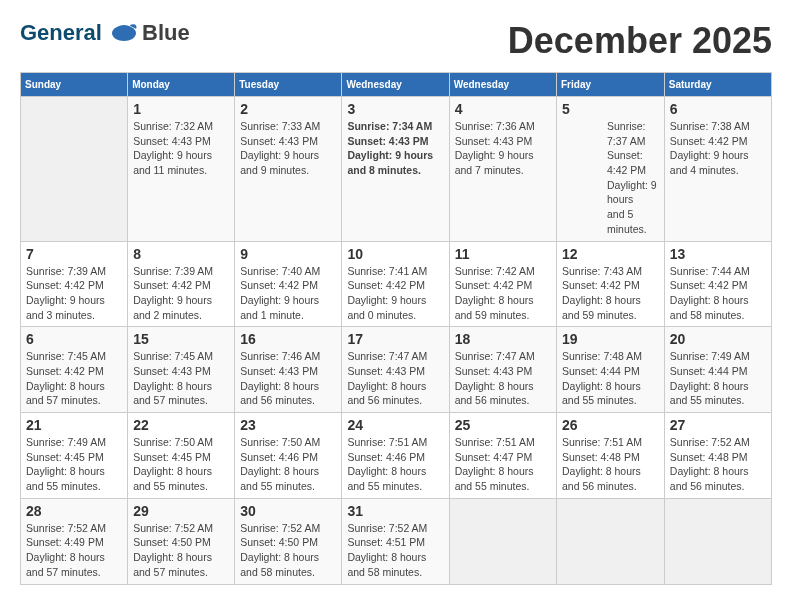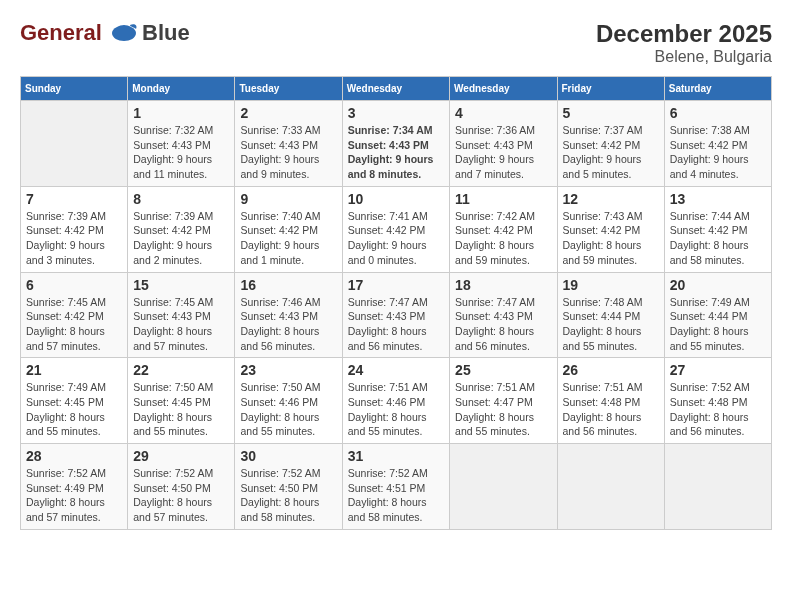--- a/index.html
+++ b/index.html
@@ -17,21 +17,21 @@
       margin-bottom: 10px;
     }
     .logo {
       display: flex;
       align-items: center;
     }
     .title-block {
       text-align: right;
     }
     .month-title {
-      font-size: 24px;
+      font-size: 36px;
       font-weight: bold;
       color: #333;
     }
     .location {
       font-size: 16px;
       color: #555;
     }
     table {
       width: 100%;
       border-collapse: collapse;
@@ -76,33 +76,32 @@
     }
   </style>
 </head>
 <body>
 
 <div class="header">
   <div class="logo">
     <div>
       <div style="display:flex;align-items:center;">
         <div style="font-size:22px;font-weight:bold;color:#333;line-height:1.1;">
-          <span style="color:#7f1d1d;">General</span>
+          <span style="color:#0c4a6e;">General</span>
           <svg width="28" height="22" viewBox="0 0 28 22" style="vertical-align:middle;margin-left:2px;">
             <path d="M14 2 C18 2, 26 5, 26 10 C26 15, 20 18, 14 18 C8 18, 2 15, 2 10 C2 5, 10 2, 14 2Z" fill="#2e6db4"></path>
             <path d="M20 2 C24 0, 28 2, 26 6 C24 4, 20 4, 20 2Z" fill="#2e6db4"></path>
           </svg>
         </div>
         <div style="font-size:22px;font-weight:bold;color:#404040;margin-left:4px;">Blue</div>
       </div>
     </div>
   </div>
   <div class="title-block">
     <div class="month-title">December 2025</div>
-    <div class="location">Belene, Bulgaria</div>
   </div>
 </div>
 
 <table>
   <thead>
     <tr id="dow-header">
     <th>Sunday</th>
         <th>Monday</th>
         <th>Tuesday</th>
         <th>Wednesday</th>
@@ -137,21 +136,21 @@
         </td>
         <td>
           <span class="day-number">4</span>
           <div class="day-info" style="white-space: pre-line;">Sunrise: 7:36 AM
 Sunset: 4:43 PM
 Daylight: 9 hours
 and 7 minutes.</div>
         </td>
         <td>
           <span class="day-number">5</span>
-          <div class="day-info" style="white-space: pre-line;">Sunrise: 7:37 AM
+          <div class="day-info" style="white-space: pre-line; margin-left: 45px;">Sunrise: 7:37 AM
 Sunset: 4:42 PM
 Daylight: 9 hours
 and 5 minutes.</div>
         </td>
         <td>
           <span class="day-number">6</span>
           <div class="day-info" style="white-space: pre-line;">Sunrise: 7:38 AM
 Sunset: 4:42 PM
 Daylight: 9 hours
 and 4 minutes.</div>

